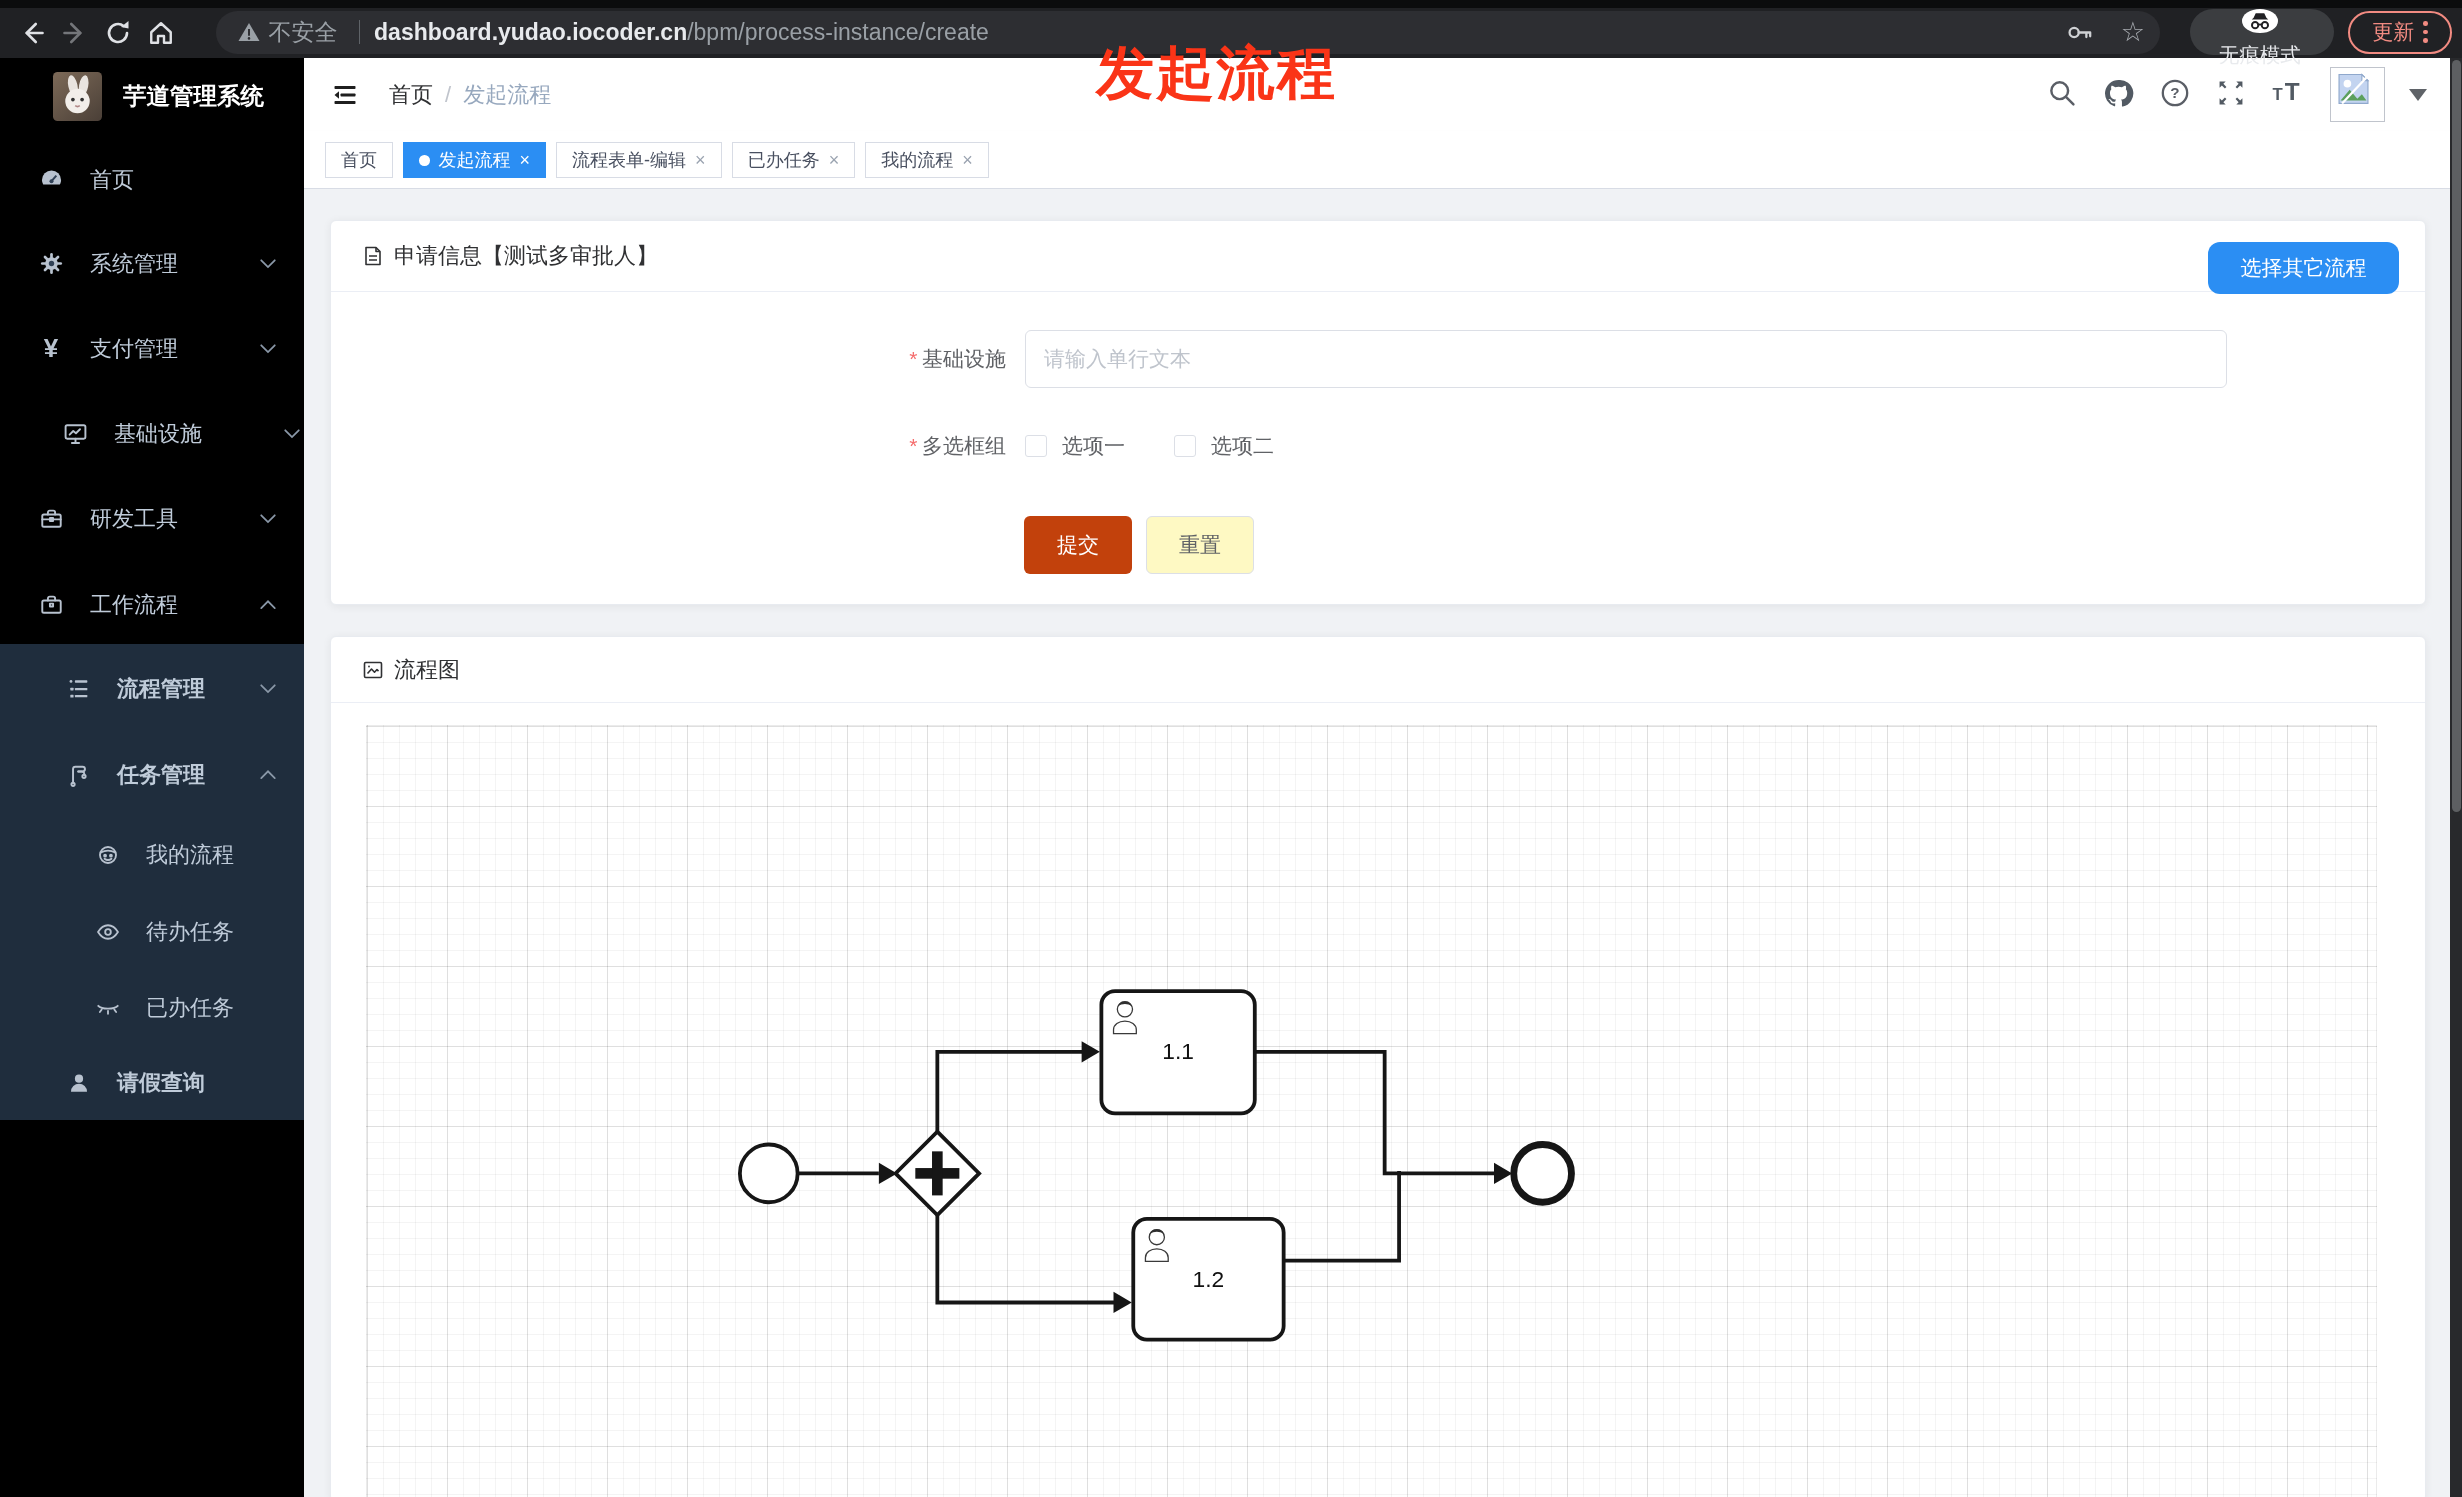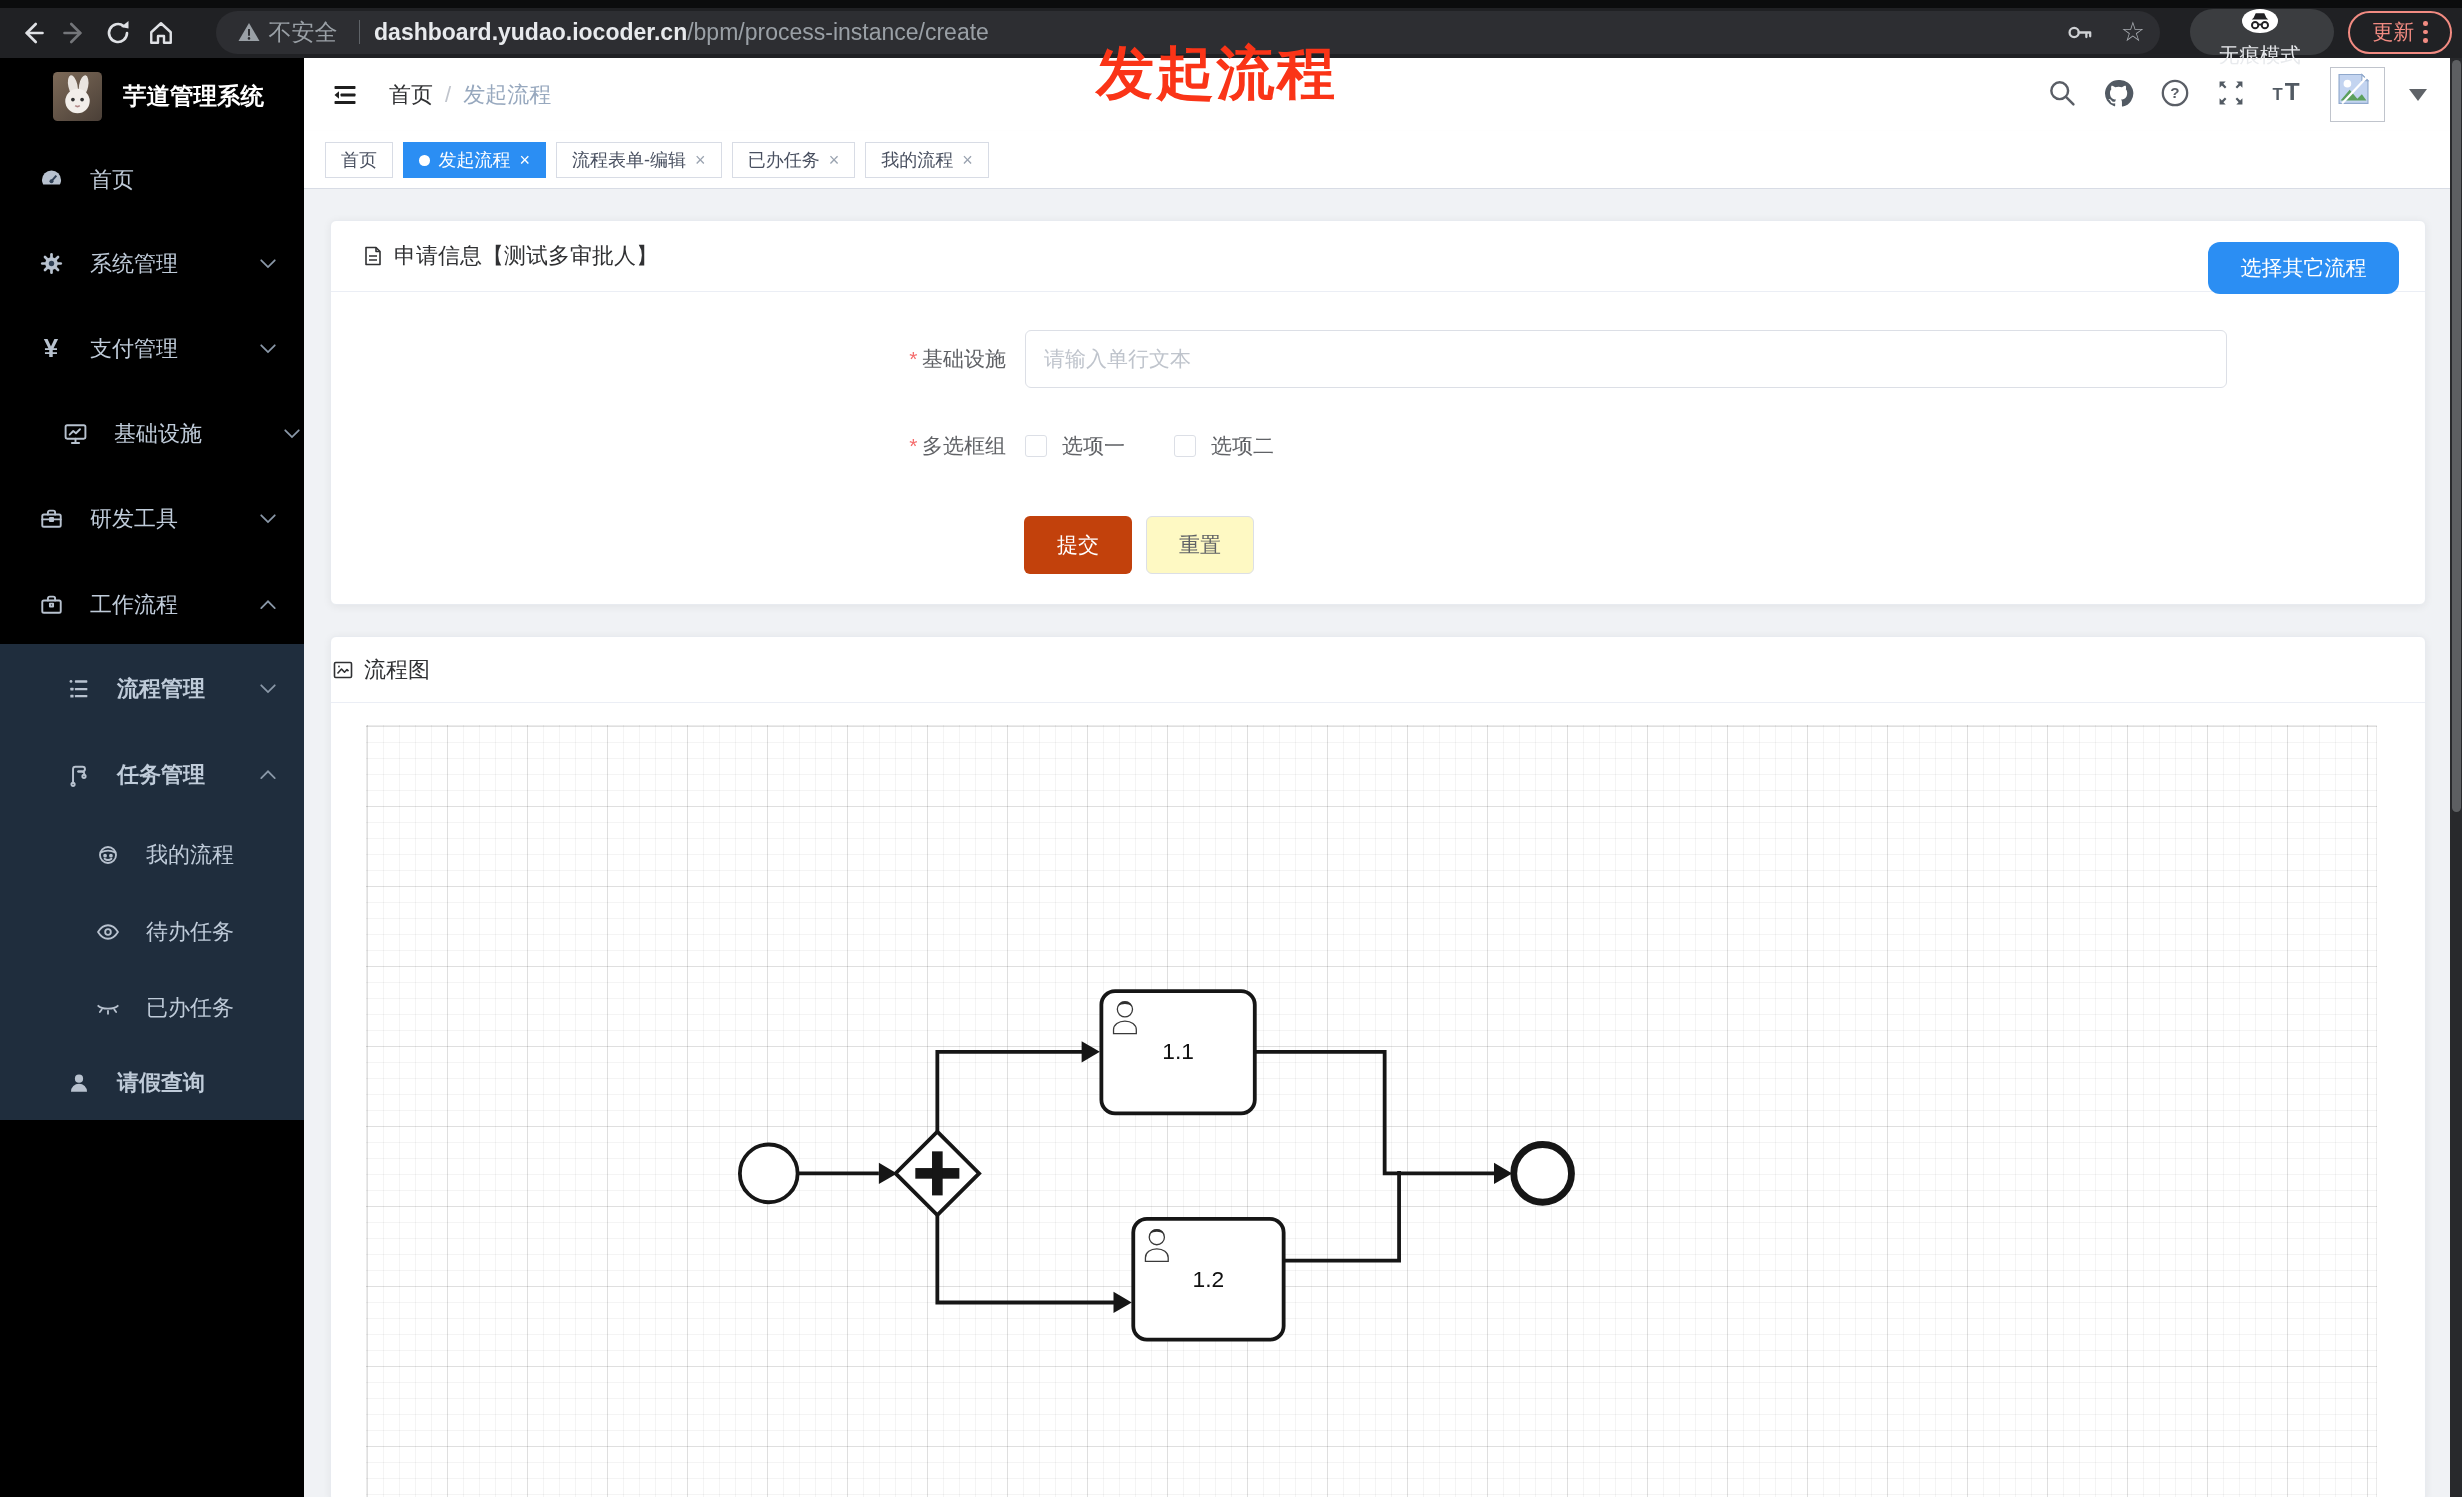--- a/index.html
+++ b/index.html
@@ -62,21 +62,21 @@
   .tab.active .close { color:#fff; }
   .tab .dot { width:10.6px; height:10.6px; border-radius:50%; background:#fff; margin-right:9px; }
 
   .content { position:absolute; left:0; top:131px; width:100%; height:1309px; background:#f0f2f5; overflow:hidden; }
   .card { position:absolute; left:26px; width:2096px; background:#fff; border:1.5px solid #e8ebf0; border-radius:6px; box-shadow:0 1.5px 9px rgba(0,0,0,.06); }
   .card-header { position:relative; width:100%; border-bottom:1.5px solid #ebeef5; display:flex; align-items:center; }
   .card-title { font-size:22px; color:#303133; margin-left:9px; }
   .card1 { top:31px; height:385px; }
   .card1 .card-header { height:71px; padding-left:30px; }
   .card2 { top:447px; height:866px; }
-  .card2 .card-header { height:66px; }
+  .card2 .card-header { height:66px; padding-left:30px; }
 
   .action-btn { position:absolute; right:26px; top:20.5px; width:191px; height:52px; background:#2b8ef3; color:#fff; font-size:21px; border:none; border-radius:12px; display:flex; align-items:center; justify-content:center; cursor:pointer; }
   .form-label { position:absolute; left:436px; width:239px; text-align:right; font-size:21px; color:#606266; line-height:58px; white-space:nowrap; }
   .req { color:#f56c6c; margin-right:4.6px; }
   .text-input { position:absolute; left:694px; width:1202px; height:58px; border:1.5px solid #dcdfe6; border-radius:6px; font-size:21px; color:#606266; padding:0 18px; outline:none; font-family:"Liberation Sans", sans-serif; }
   .text-input::placeholder { color:#bfc4cc; }
   .cb-group { position:absolute; left:694px; height:58px; display:flex; align-items:center; gap:49px; }
   .cb-item { display:flex; align-items:center; gap:15px; cursor:pointer; }
   .cb-box { width:22px; height:22px; border:1.5px solid #dcdfe6; border-radius:3px; background:#fff; }
   .cb-lbl { font-size:21px; color:#606266; }

